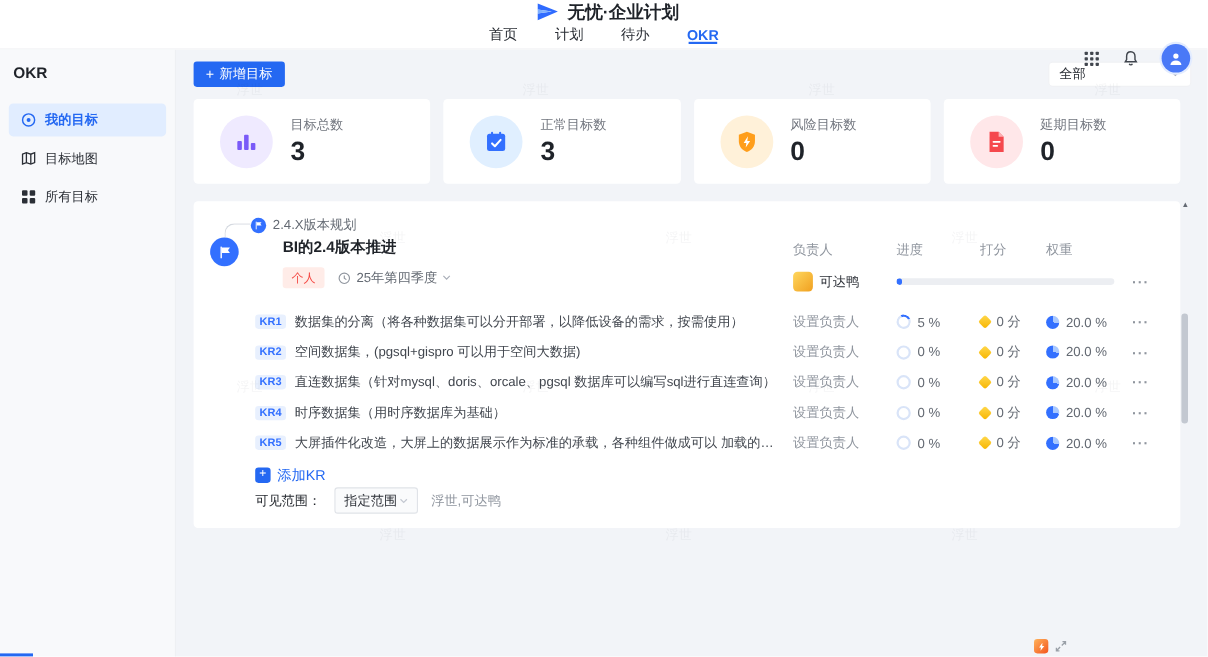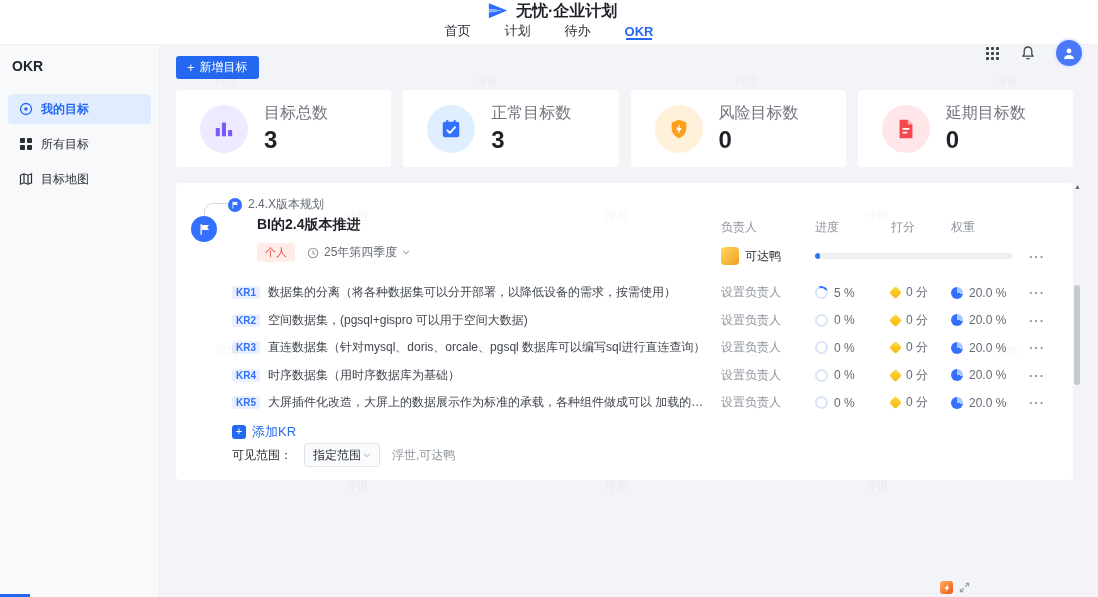--- a/index.html
+++ b/index.html
@@ -31,21 +31,21 @@
 
   .toolbar { position:absolute; left:16px; right:15px; top:10px; height:24px; display:flex; align-items:center; justify-content:space-between; }
   .btn-primary { display:flex; align-items:center; gap:5px; height:23px; padding:0 11px; background:#2468f2; color:#fff; border:none; border-radius:3px; font-size:12px; cursor:pointer; font-family:inherit; }
   .btn-primary .plus { font-size:13px; line-height:1; }
   .select { display:flex; align-items:center; justify-content:space-between; width:130px; height:23px; padding:0 9px; background:#fff; border-radius:4px; font-size:12px; color:#2b2f36; cursor:pointer; border:1px solid #f0f1f4; }
 
   .stats { position:absolute; left:16px; right:25px; top:45px; height:77px; display:flex; gap:12px; }
   .stat-card { flex:1; background:#fff; border-radius:4px; display:flex; align-items:center; gap:16px; padding:0 24px; }
   .stat-icon { width:48px; height:48px; border-radius:50%; display:flex; align-items:center; justify-content:center; flex-shrink:0; }
   .stat-info { display:flex; flex-direction:column; gap:3px; }
-  .stat-label { font-size:16px; color:#71757e; }
+  .stat-label { font-size:12px; color:#71757e; }
   .stat-value { font-size:24px; font-weight:bold; color:#1f2329; line-height:1.1; }
 
   
   .okr-card { position:absolute; left:16px; right:25px; top:138px; height:297px; background:#fff; border-radius:4px; padding:0 20px; }
   .parent-row { position:absolute; left:52px; top:13px; display:flex; align-items:center; gap:6px; font-size:12px; color:#646a73; }
   .parent-icon { width:14px; height:14px; border-radius:50%; background:#3370ff; display:flex; align-items:center; justify-content:center; }
   .connector { position:absolute; left:28px; top:20px; width:24px; height:13px; border-left:1px solid #d5d9e0; border-top:1px solid #d5d9e0; border-top-left-radius:9px; }
   .flag-circle { position:absolute; left:15px; top:33px; width:26px; height:26px; border-radius:50%; background:#3370ff; display:flex; align-items:center; justify-content:center; }
 
   .obj-row { display:flex; padding:33px 0 0 61px; }
@@ -151,47 +151,55 @@
       <span style="display:flex">
         <svg width="14" height="14" viewBox="0 0 14 14" fill="none" stroke="currentColor" stroke-width="1.3">
             <circle cx="7" cy="7" r="5.5"></circle>
             <circle cx="7" cy="7" r="1.8" fill="currentColor" stroke="none"></circle>
           </svg>
       </span>
       <span>我的目标</span>
     </div>
     <div class="side-item">
       <span style="display:flex">
+        <svg width="14" height="14" viewBox="0 0 14 14" fill="none" stroke="currentColor" stroke-width="1.2">
+            <path d="M1.5 3.2 L5 1.8 L9 3.2 L12.5 1.8 V10.8 L9 12.2 L5 10.8 L1.5 12.2 Z"></path>
+            <path d="M5 1.8 V10.8 M9 3.2 V12.2"></path>
+          </svg>
+      </span>
+      <span>目标地图</span>
+    </div>
+    <div class="side-item">
+      <span style="display:flex">
         <svg width="14" height="14" viewBox="0 0 14 14" fill="currentColor">
             <rect x="1" y="1" width="5" height="5" rx="1"></rect>
             <rect x="8" y="1" width="5" height="5" rx="1"></rect>
             <rect x="1" y="8" width="5" height="5" rx="1"></rect>
             <rect x="8" y="8" width="5" height="5" rx="1"></rect>
           </svg>
       </span>
       <span>所有目标</span>
     </div>
-    <div class="side-item">
-      <span style="display:flex">
-        <svg width="14" height="14" viewBox="0 0 14 14" fill="none" stroke="currentColor" stroke-width="1.2">
-            <path d="M1.5 3.2 L5 1.8 L9 3.2 L12.5 1.8 V10.8 L9 12.2 L5 10.8 L1.5 12.2 Z"></path>
-            <path d="M5 1.8 V10.8 M9 3.2 V12.2"></path>
-          </svg>
-      </span>
-      <span>目标地图</span>
-    </div>
   </aside>
 
   <main class="main">
 
     <div class="toolbar">
       <button class="btn-primary">
         <span class="plus">+</span>
         <span>新增目标</span>
       </button>
+      <div class="select">
+        <span>全部</span>
+        <span style="display:flex">
+          <svg width="9" height="6" viewBox="0 0 9 6" fill="none" stroke="#a9aeb8" stroke-width="1.3">
+              <path d="M1 1 L4.5 4.5 L8 1"></path>
+            </svg>
+        </span>
+      </div>
     </div>
 
     <div class="stats">
       <div class="stat-card">
         <div class="stat-icon" style="background:#efeaff">
           <svg width="22" height="22" viewBox="0 0 24 24" fill="#7a5af8">
               <rect x="3" y="11" width="4.5" height="9" rx="1"></rect>
               <rect x="9.7" y="5" width="4.5" height="15" rx="1"></rect>
               <rect x="16.4" y="13" width="4.5" height="7" rx="1"></rect>
             </svg>

